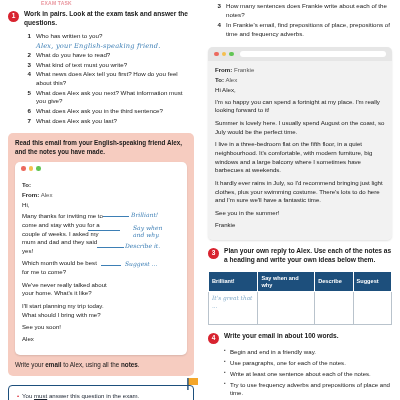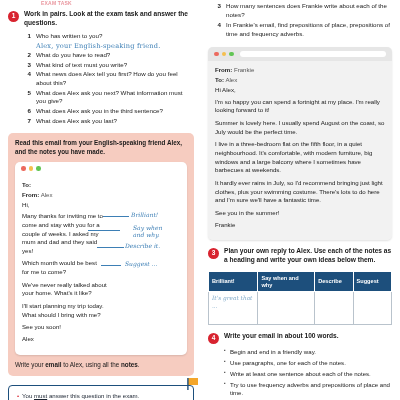--- a/index.html
+++ b/index.html
@@ -55,20 +55,21 @@
     line-height: 1.35;
   }
 
   
   .qlist { margin: 4px 0 0 16px; }
   .qrow { display: flex; gap: 5px; margin-bottom: 1.5px; }
   .qnum { flex: 0 0 7px; font-size: 6.2px; font-weight: bold; color: #1a1a1a; text-align: right; }
   .qtext { font-size: 6.2px; color: #1a1a1a; line-height: 1.35; }
   .hand {
     font-family: "DejaVu Serif", serif;
+    font-style: italic;
     color: #3d7fb5;
     font-size: 6.6px;
     letter-spacing: .2px;
     margin: 1px 0 1px 12px;
   }
 
   
   .pink-panel {
     margin-top: 8px;
     background: #f6ccc0;

